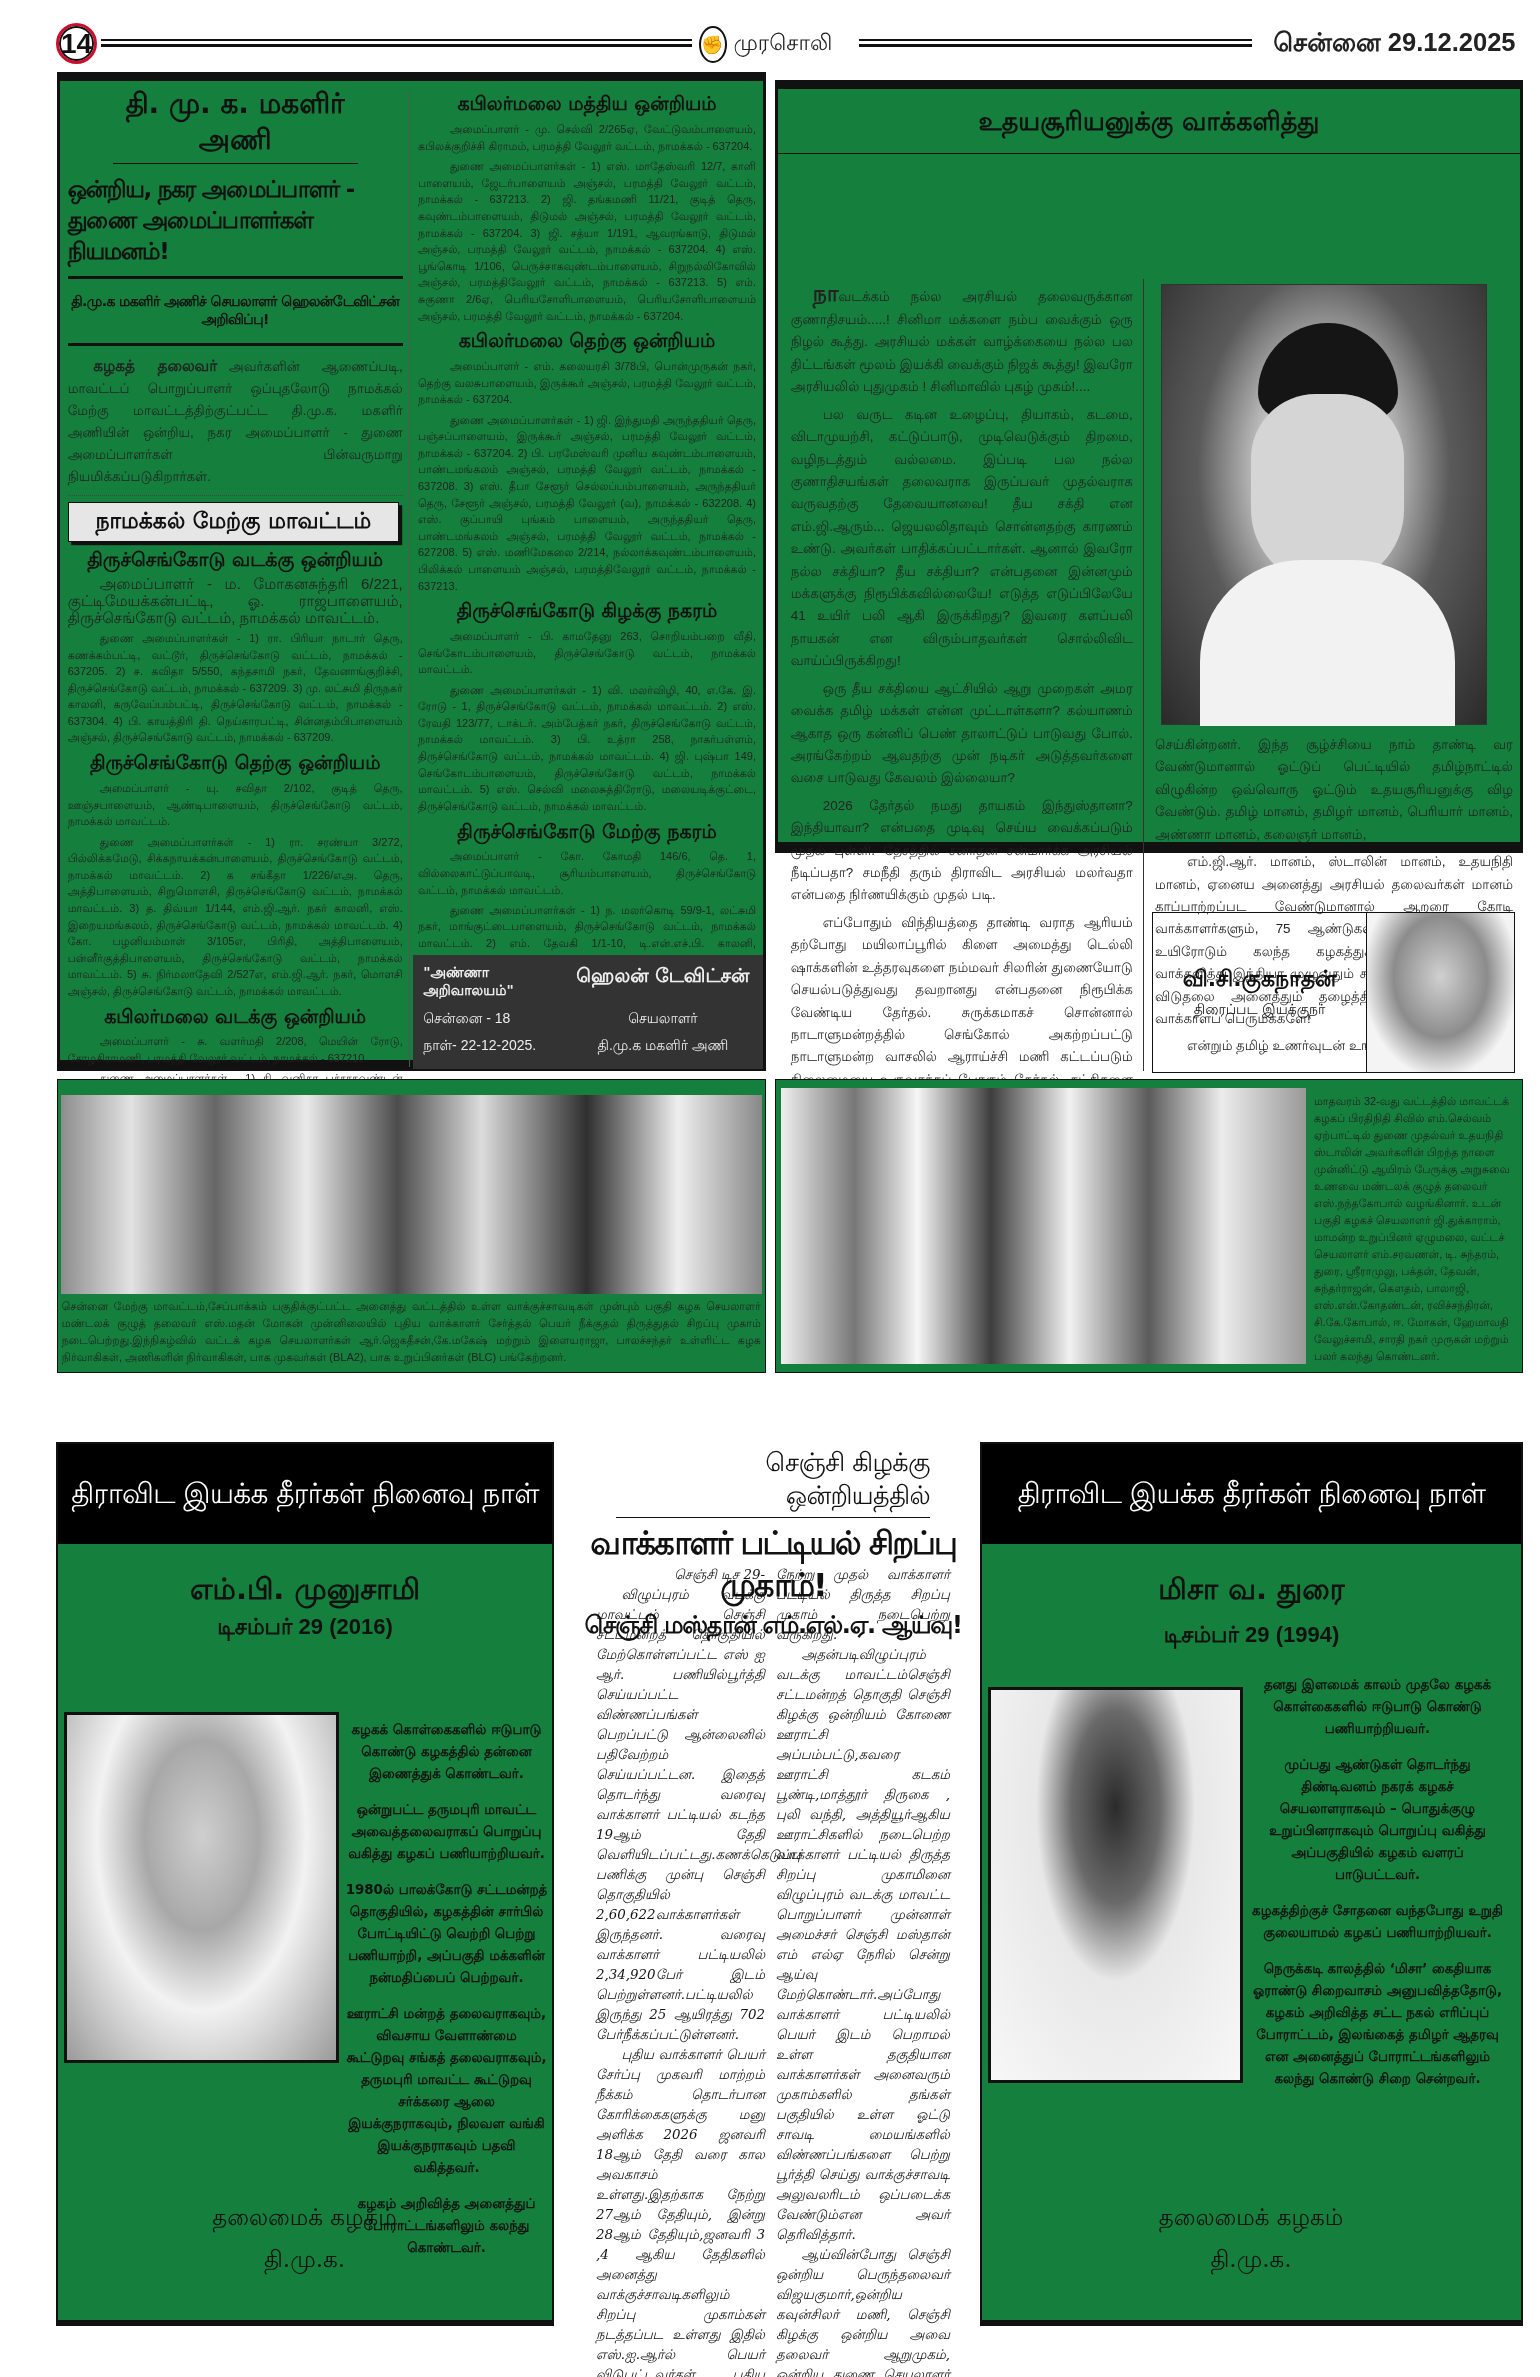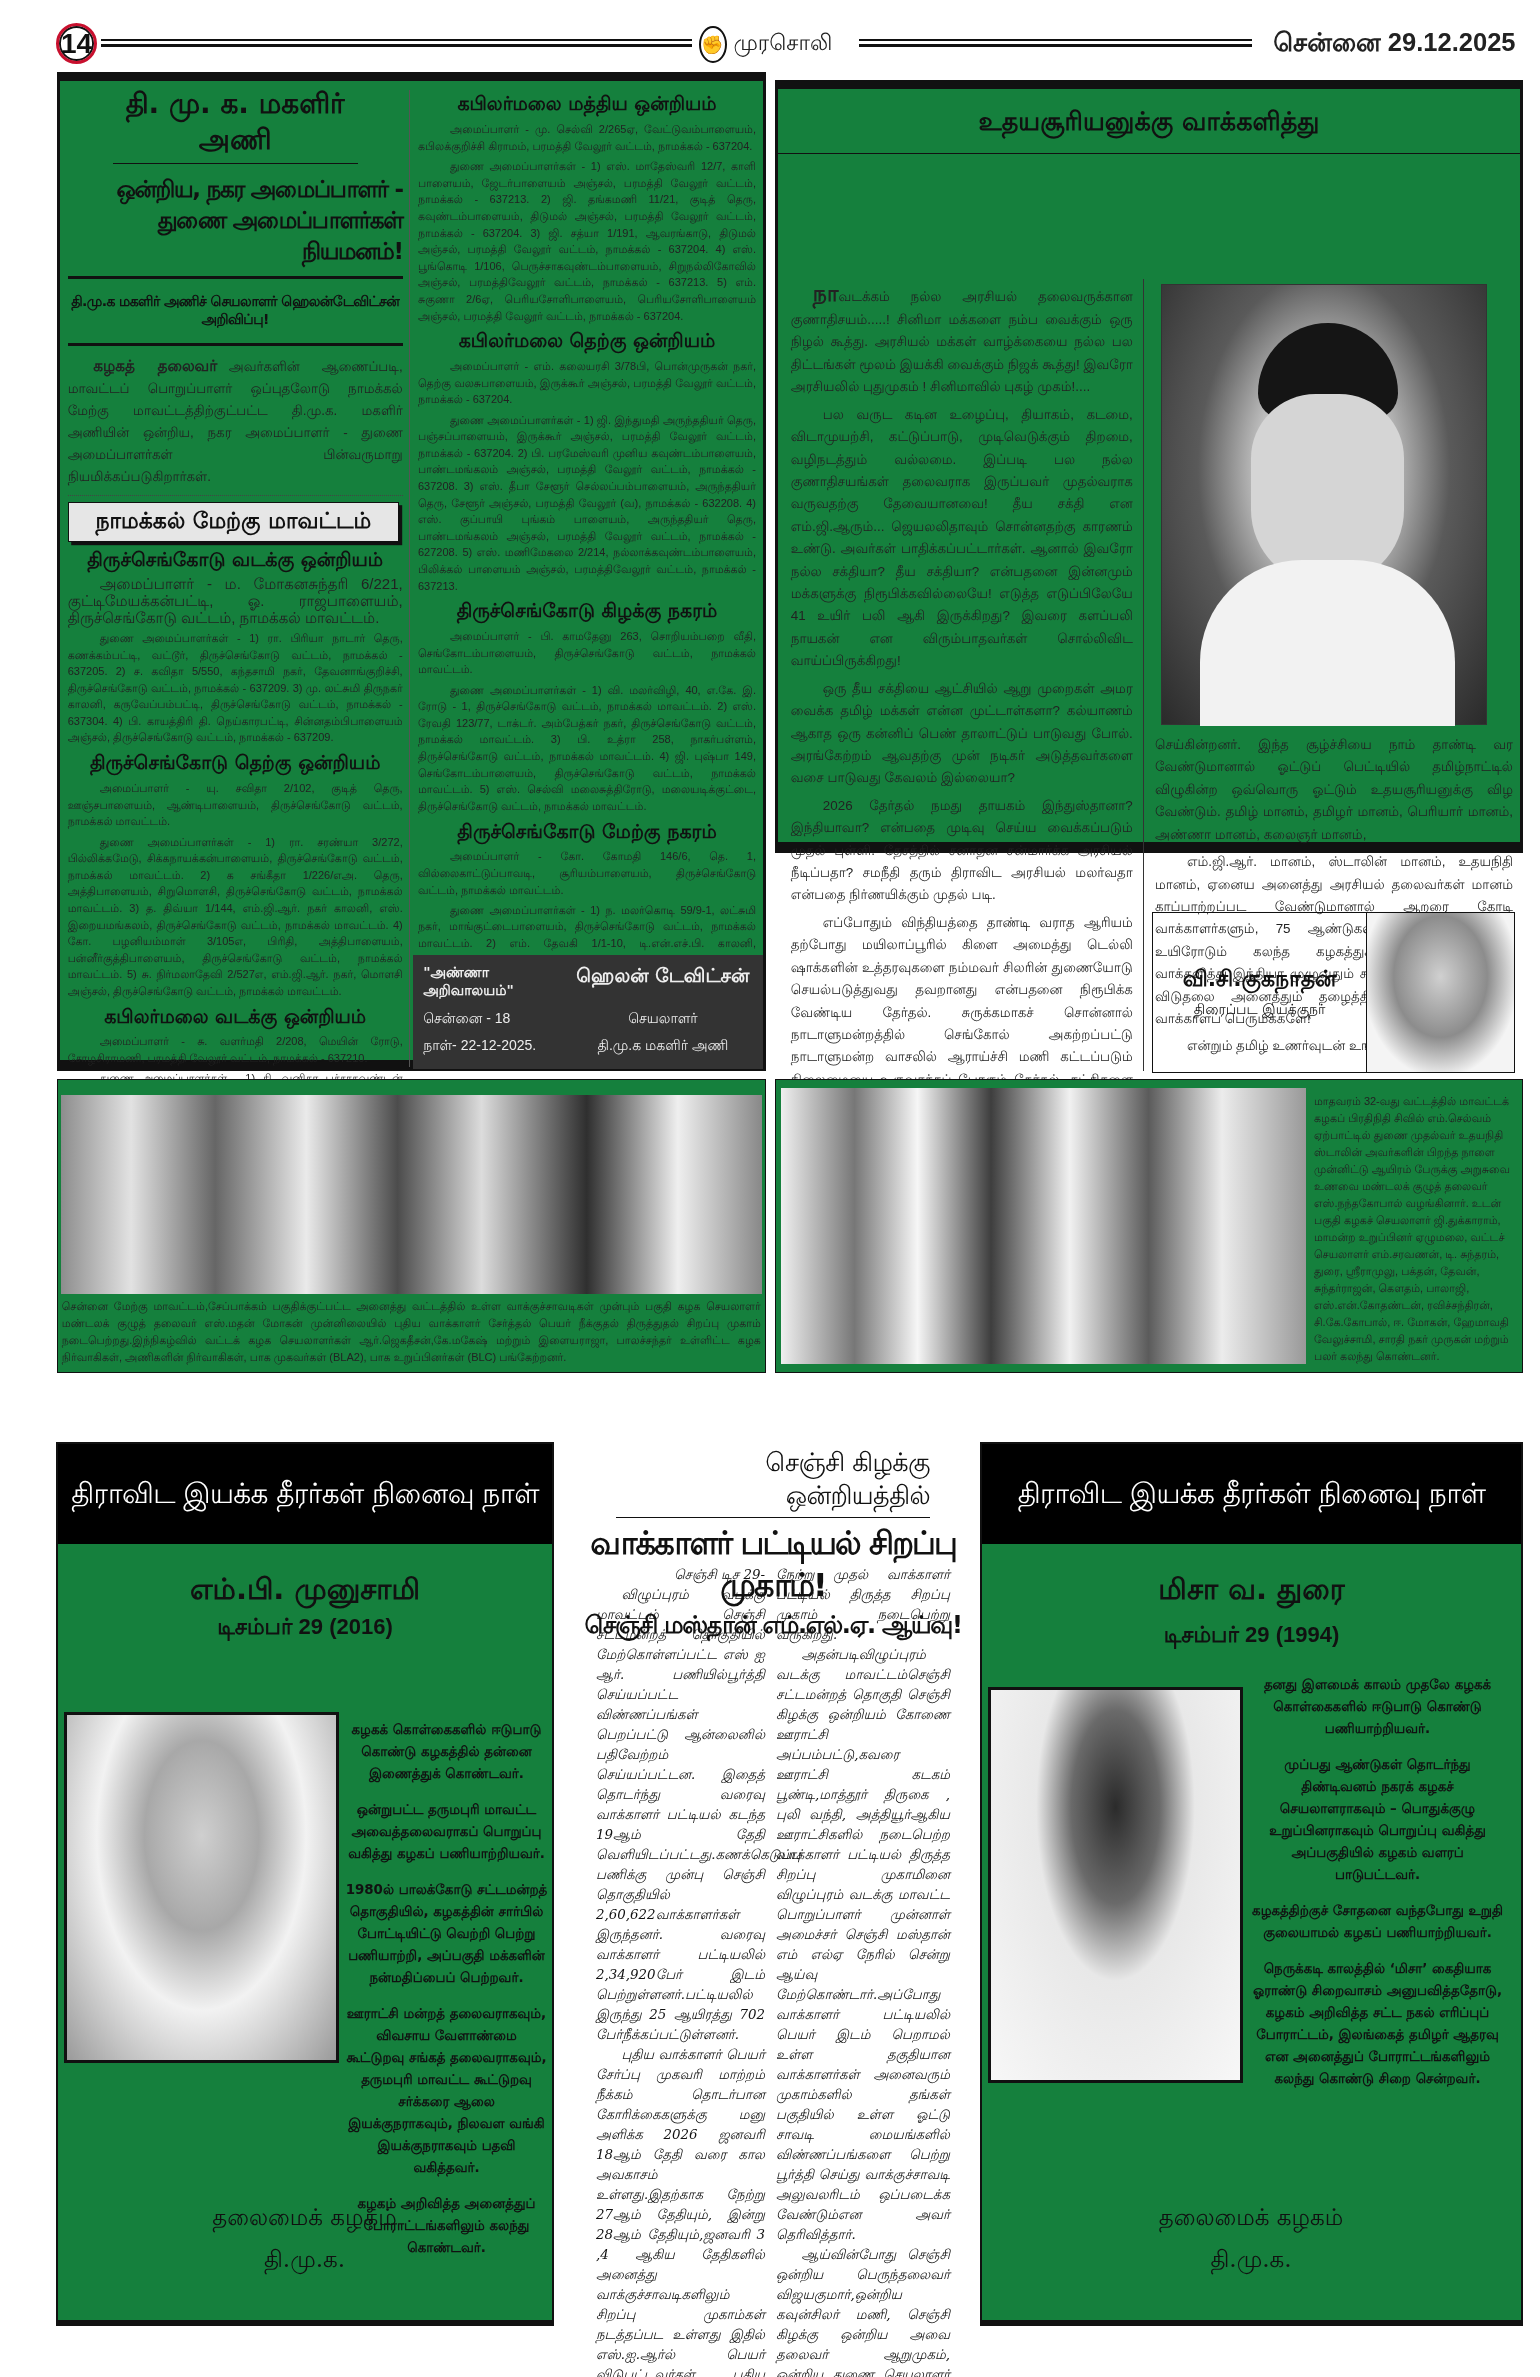--- a/index.html
+++ b/index.html
@@ -36,21 +36,21 @@
   <span class="logo-mark">✊</span>
   <span class="logo-text">முரசொலி</span>
 </div>
 <div class="abs rule" style="left:859px;width:393px"></div>
 <div class="abs dateline">சென்னை 29.12.2025</div>
 
 <div class="abs box box-top" style="left:57px;top:72px;width:709px;height:999px;border-top-width:9px;border-bottom-width:11.5px">
 
   <div class="abs" style="left:7.7px;top:6.4px;width:335px;">
     <div style="font:bold 28px 'DejaVu Sans',sans-serif;text-align:center;border-bottom:1.9px solid #111;margin:0 45px 7.7px;padding-bottom:3.8px">தி. மு. க. மகளிர் அணி</div>
-    <div style="font:bold 23px 'DejaVu Sans',sans-serif;text-align:right;line-height:31px;letter-spacing:-1.3px;padding:2.6px 0 9px;border-bottom:3.8px solid #111">ஒன்றிய, நகர அமைப்பாளர் - துணை அமைப்பாளர்கள் நியமனம்!</div>
+    <div style="font:bold 23px 'DejaVu Sans',sans-serif;text-align:left;line-height:31px;letter-spacing:-1.3px;padding:2.6px 0 9px;border-bottom:3.8px solid #111">ஒன்றிய, நகர அமைப்பாளர் - துணை அமைப்பாளர்கள் நியமனம்!</div>
     <div style="font:bold 14px 'DejaVu Sans',sans-serif;text-align:center;padding:14px 0;border-bottom:3.8px solid #111;letter-spacing:-0.6px">தி.மு.க மகளிர் அணிச் செயலாளர் ஹெலன்டேவிட்சன் அறிவிப்பு!</div>
     <div class="col-text" style="margin-top:9px;font-size:13.4px;line-height:22px">
       <span style="font-weight:bold;font-size:15.3px;margin-left:25.5px;margin-right:11.5px">கழகத் தலைவர்</span><span>அவர்களின் ஆணைப்படி, மாவட்டப் பொறுப்பாளர் ஒப்புதலோடு நாமக்கல் மேற்கு மாவட்டத்திற்குட்பட்ட தி.மு.க. மகளிர் அணியின் ஒன்றிய, நகர அமைப்பாளர் - துணை அமைப்பாளர்கள் பின்வருமாறு நியமிக்கப்படுகிறார்கள்.</span>
     </div>
     <div style="border-top:1.9px dotted #444;margin:6.4px 0"></div>
     <div style="background:#e6e6e6;border:1.9px solid #111;box-shadow:3.2px 3.2px 0 #111;font:bold 22px 'DejaVu Sans',sans-serif;text-align:center;padding:5.1px 0;margin:5.1px 3.8px 5.1px 0">நாமக்கல் மேற்கு மாவட்டம்</div>
     <div id="sec-col1">
         <div class="sec-head">திருச்செங்கோடு வடக்கு ஒன்றியம்</div>
         <div class="col-text" style="text-indent: 32px; margin-bottom: 3.8px; font-size: 15px; line-height: 16.6px;">அமைப்பாளர் - ம. மோகனசுந்தரி 6/221, குட்டிமேயக்கன்பட்டி, ஓ. ராஜபாளையம், திருச்செங்கோடு வட்டம், நாமக்கல் மாவட்டம்.</div>
         <div class="col-text" style="text-indent: 32px; margin-bottom: 3.8px; font-size: 11px; line-height: 16.6px;">துணை அமைப்பாளர்கள் - 1) ரா. பிரியா நாடார் தெரு, கணக்கம்பட்டி, வட்டூர், திருச்செங்கோடு வட்டம், நாமக்கல் - 637205. 2) ச. கவிதா 5/550, கந்தசாமி நகர், தேவனாங்குறிச்சி, திருச்செங்கோடு வட்டம், நாமக்கல் - 637209. 3) மு. லட்சுமி திருநகர் காலனி, கருவேப்பம்பட்டி, திருச்செங்கோடு வட்டம், நாமக்கல் - 637304. 4) பி. காயத்திரி தி. நெய்காரபட்டி, சின்னதம்பிபாளையம் அஞ்சல், திருச்செங்கோடு வட்டம், நாமக்கல் - 637209.</div>

